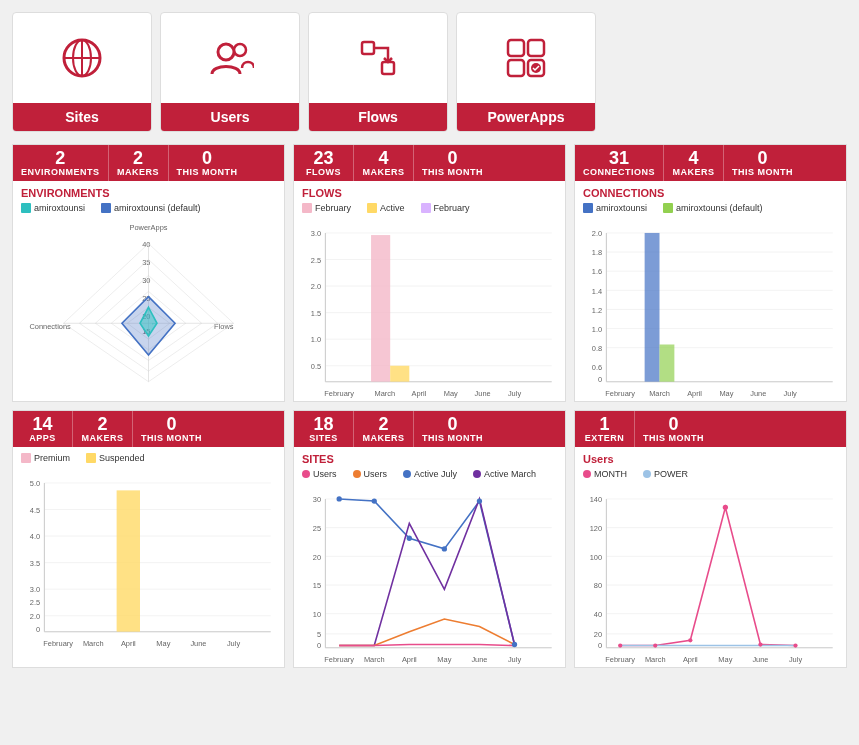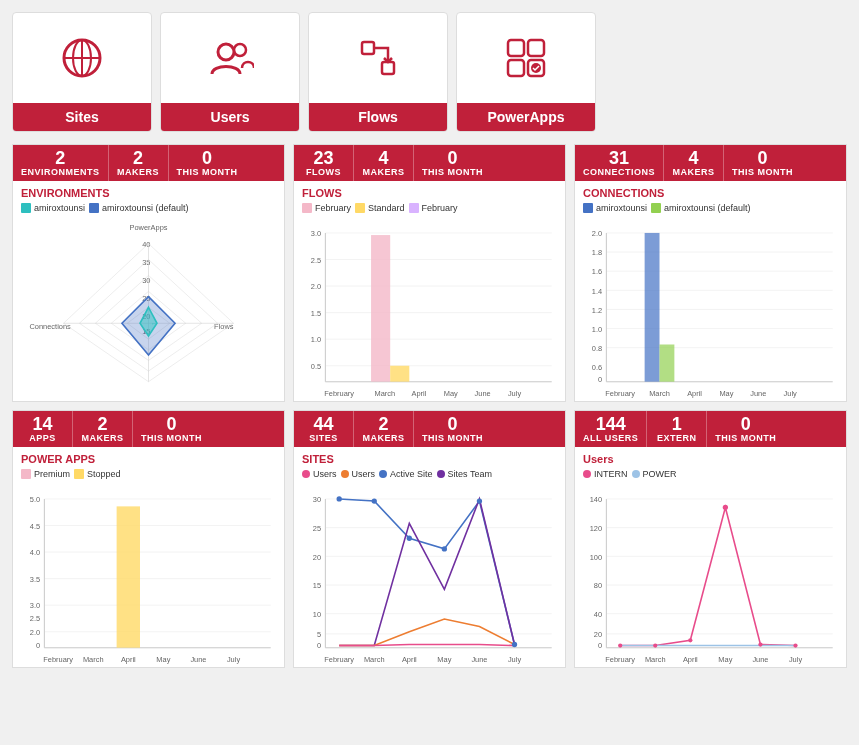--- a/index.html
+++ b/index.html
@@ -71,21 +71,21 @@
       font-weight: 600;
       letter-spacing: 0.5px;
       text-transform: uppercase;
     }
 
     .panel-body { padding: 6px 8px 4px; flex: 1; }
     .panel-title { font-size: 11px; font-weight: 700; color: #c0203a; margin-bottom: 4px; }
 
     .chart-area { width: 100%; height: 180px; position: relative; }
 
-    .legend { display: flex; flex-wrap: wrap; gap: 4px; margin-bottom: 4px; align-items: flex-start; }
+    .legend { display: flex; flex-wrap: wrap; gap: 16px; margin-bottom: 4px; align-items: flex-start; }
     .legend-item { display: flex; align-items: center; gap: 3px; font-size: 9px; color: #333; }
     .legend-dot { width: 10px; height: 10px; border-radius: 1px; flex-shrink: 0; }
     .legend-dot-circle { width: 8px; height: 8px; border-radius: 50%; flex-shrink: 0; }
 
     .axis-label { font-size: 7px; fill: #666; }
     .grid-line { stroke: #e8e8e8; stroke-width: 0.5; }
   </style>
 </head>
 <body>
 
@@ -218,21 +218,21 @@
     </div>
     <div class="panel-body">
       <div class="panel-title">FLOWS</div>
       <div class="legend">
         <div class="legend-item">
           <div class="legend-dot" style="background:#f4b8c8;"></div>
           <span>February</span>
         </div>
         <div class="legend-item">
           <div class="legend-dot" style="background:#ffd966;"></div>
-          <span>Standard</span>
+          <span>Active</span>
         </div>
         <div class="legend-item">
           <div class="legend-dot" style="background:#d9b3ff;"></div>
           <span>February</span>
         </div>
       </div>
       <div class="chart-area">
         <svg viewBox="0 0 240 175">
 
           <text x="18" y="18" text-anchor="end" class="axis-label">3.0</text>
@@ -343,29 +343,28 @@
       <div class="panel-header-cell">
         <span class="panel-header-num">2</span>
         <span class="panel-header-label">MAKERS</span>
       </div>
       <div class="panel-header-cell">
         <span class="panel-header-num">0</span>
         <span class="panel-header-label">THIS MONTH</span>
       </div>
     </div>
     <div class="panel-body">
-      <div class="panel-title">POWER APPS</div>
       <div class="legend">
         <div class="legend-item">
           <div class="legend-dot" style="background:#f4b8c8;"></div>
           <span>Premium</span>
         </div>
         <div class="legend-item">
           <div class="legend-dot" style="background:#ffd966;"></div>
-          <span>Stopped</span>
+          <span>Suspended</span>
         </div>
       </div>
       <div class="chart-area">
         <svg viewBox="0 0 240 175">
 
           <text x="18" y="18" text-anchor="end" class="axis-label">5.0</text>
           <text x="18" y="43" text-anchor="end" class="axis-label">4.5</text>
           <text x="18" y="68" text-anchor="end" class="axis-label">4.0</text>
           <text x="18" y="93" text-anchor="end" class="axis-label">3.5</text>
           <text x="18" y="118" text-anchor="end" class="axis-label">3.0</text>
@@ -393,21 +392,21 @@
           <text x="167" y="168" text-anchor="middle" class="axis-label">June</text>
           <text x="200" y="168" text-anchor="middle" class="axis-label">July</text>
         </svg>
       </div>
     </div>
   </div>
 
   <div class="panel">
     <div class="panel-header">
       <div class="panel-header-cell">
-        <span class="panel-header-num">44</span>
+        <span class="panel-header-num">18</span>
         <span class="panel-header-label">SITES</span>
       </div>
       <div class="panel-header-cell">
         <span class="panel-header-num">2</span>
         <span class="panel-header-label">MAKERS</span>
       </div>
       <div class="panel-header-cell">
         <span class="panel-header-num">0</span>
         <span class="panel-header-label">THIS MONTH</span>
       </div>
@@ -418,25 +417,25 @@
         <div class="legend-item">
           <div class="legend-dot-circle" style="background:#e84c8b;"></div>
           <span>Users</span>
         </div>
         <div class="legend-item">
           <div class="legend-dot-circle" style="background:#ed7d31;"></div>
           <span>Users</span>
         </div>
         <div class="legend-item">
           <div class="legend-dot-circle" style="background:#4472c4;"></div>
-          <span>Active Site</span>
+          <span>Active July</span>
         </div>
         <div class="legend-item">
           <div class="legend-dot-circle" style="background:#7030a0;"></div>
-          <span>Sites Team</span>
+          <span>Active March</span>
         </div>
       </div>
       <div class="chart-area">
         <svg viewBox="0 0 240 175">
 
           <text x="18" y="18" text-anchor="end" class="axis-label">30</text>
           <text x="18" y="45" text-anchor="end" class="axis-label">25</text>
           <text x="18" y="72" text-anchor="end" class="axis-label">20</text>
           <text x="18" y="99" text-anchor="end" class="axis-label">15</text>
           <text x="18" y="126" text-anchor="end" class="axis-label">10</text>
@@ -475,38 +474,34 @@
           <text x="167" y="168" text-anchor="middle" class="axis-label">June</text>
           <text x="200" y="168" text-anchor="middle" class="axis-label">July</text>
         </svg>
       </div>
     </div>
   </div>
 
   <div class="panel">
     <div class="panel-header">
       <div class="panel-header-cell">
-        <span class="panel-header-num">144</span>
-        <span class="panel-header-label">ALL USERS</span>
-      </div>
-      <div class="panel-header-cell">
         <span class="panel-header-num">1</span>
         <span class="panel-header-label">EXTERN</span>
       </div>
       <div class="panel-header-cell">
         <span class="panel-header-num">0</span>
         <span class="panel-header-label">THIS MONTH</span>
       </div>
     </div>
     <div class="panel-body">
       <div class="panel-title">Users</div>
       <div class="legend">
         <div class="legend-item">
           <div class="legend-dot-circle" style="background:#e84c8b;"></div>
-          <span>INTERN</span>
+          <span>MONTH</span>
         </div>
         <div class="legend-item">
           <div class="legend-dot-circle" style="background:#9dc3e6;"></div>
           <span>POWER</span>
         </div>
       </div>
       <div class="chart-area">
         <svg viewBox="0 0 240 175">
 
           <text x="18" y="18" text-anchor="end" class="axis-label">140</text>

